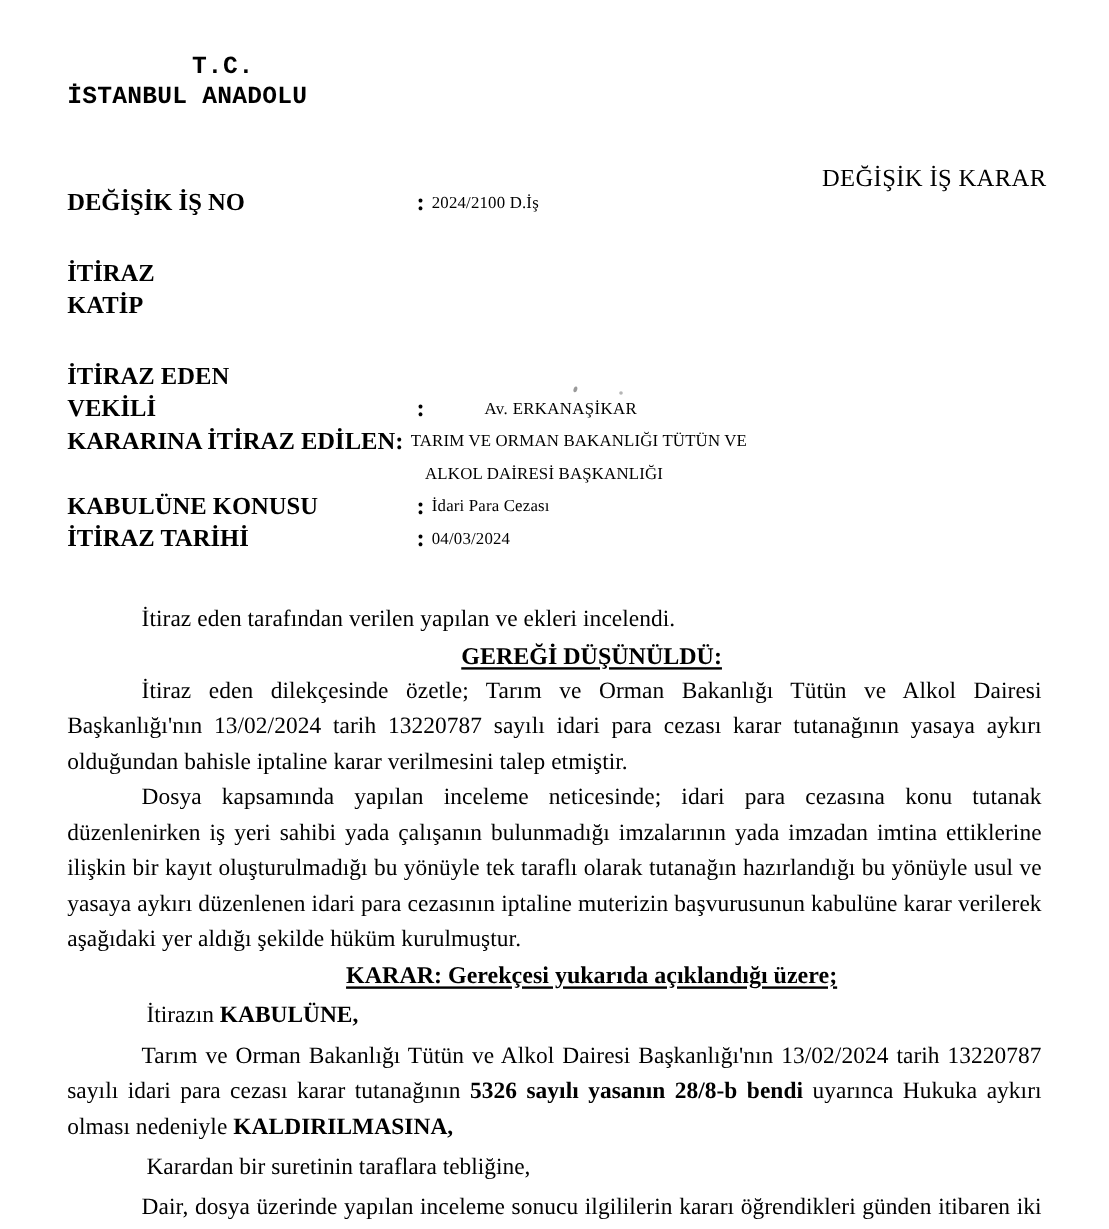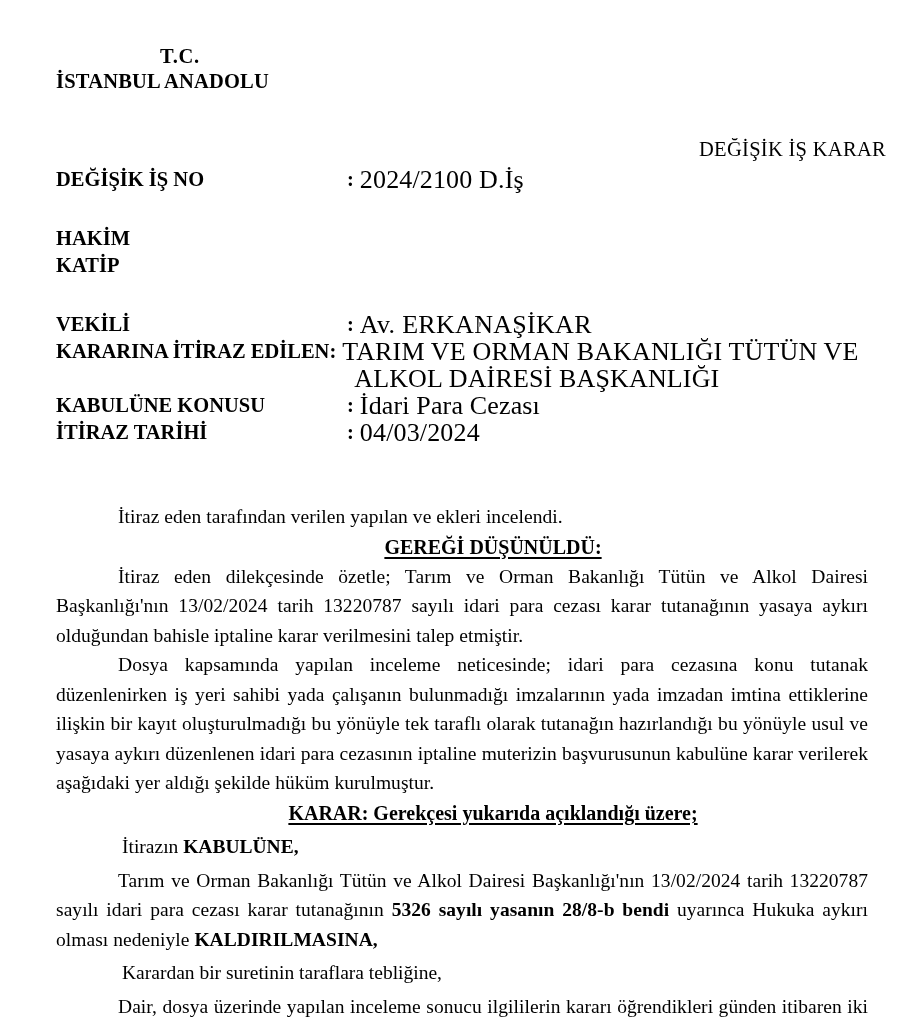--- a/index.html
+++ b/index.html
@@ -24,50 +24,51 @@
     height: 1024px;
     box-sizing: border-box;
   }
 
   
   .court-header {
     position: absolute;
     left: 56px;
     top: 44px;
     width: 420px;
+    font-family: Liberation Mono, monospace;
   }
   .court-line {
     font-weight: bold;
     font-size: 20.5px;
     line-height: 25px;
     letter-spacing: 0.2px;
     white-space: nowrap;
   }
   .court-line.tc {
     text-align: left;
     padding-left: 104px;
     letter-spacing: 0.6px;
   }
 
   
   .decision-type {
     position: absolute;
-    right: 38px;
+    right: 52px;
     top: 138px;
     font-size: 20.5px;
     font-weight: normal;
     letter-spacing: 0.3px;
     white-space: nowrap;
   }
 
   
   .fields {
     position: absolute;
     left: 56px;
-    top: 166px;
+    top: 156px;
     width: 820px;
   }
   .field-row {
     display: flex;
     align-items: flex-start;
     line-height: 27px;
   }
   .field-label {
     font-weight: bold;
     font-size: 20.5px;
@@ -79,29 +80,30 @@
     min-width: 291px;
   }
   .field-sep {
     font-weight: bold;
     font-size: 20.5px;
     line-height: 27px;
     flex: 0 0 auto;
     padding-right: 6px;
   }
   .field-value {
-    font-size: 26px;
+    font-size: 14px;
     line-height: 27px;
     font-weight: normal;
     letter-spacing: 0.15px;
     flex: 1 1 auto;
     white-space: pre-line;
   }
   .field-value.spaced {
     letter-spacing: 0.3px;
+    margin-left: 44px;
   }
 
   
   .gap-lg { height: 32px; }
 
   
   .agency-line2 {
     display: block;
     padding-left: 12px;
   }
@@ -174,33 +176,38 @@
 
     <div class="field-row">
       <span class="field-label wide">DEĞİŞİK İŞ NO</span>
       <span class="field-sep">:</span>
       <span class="field-value">2024/2100 D.İş</span>
     </div>
 
     <div class="gap-lg"></div>
 
     <div class="field-row">
-      <span class="field-label wide">HAKİM</span>
+      <span class="field-label wide">İTİRAZ</span>
       <span class="field-sep"></span>
       <span class="field-value"></span>
     </div>
 
     <div class="field-row">
       <span class="field-label wide">KATİP</span>
       <span class="field-sep"></span>
       <span class="field-value"></span>
     </div>
 
     <div class="gap-lg"></div>
 
+    <div class="field-row">
+      <span class="field-label wide">İTİRAZ EDEN</span>
+      <span class="field-sep"></span>
+      <span class="field-value"></span>
+    </div>
 
     <div class="field-row">
       <span class="field-label wide">VEKİLİ</span>
       <span class="field-sep">:</span>
       <span class="field-value spaced">Av. ERKANAŞİKAR</span>
     </div>
 
     <div class="field-row">
       <span class="field-label">KARARINA İTİRAZ EDİLEN</span>
       <span class="field-sep">:</span>

